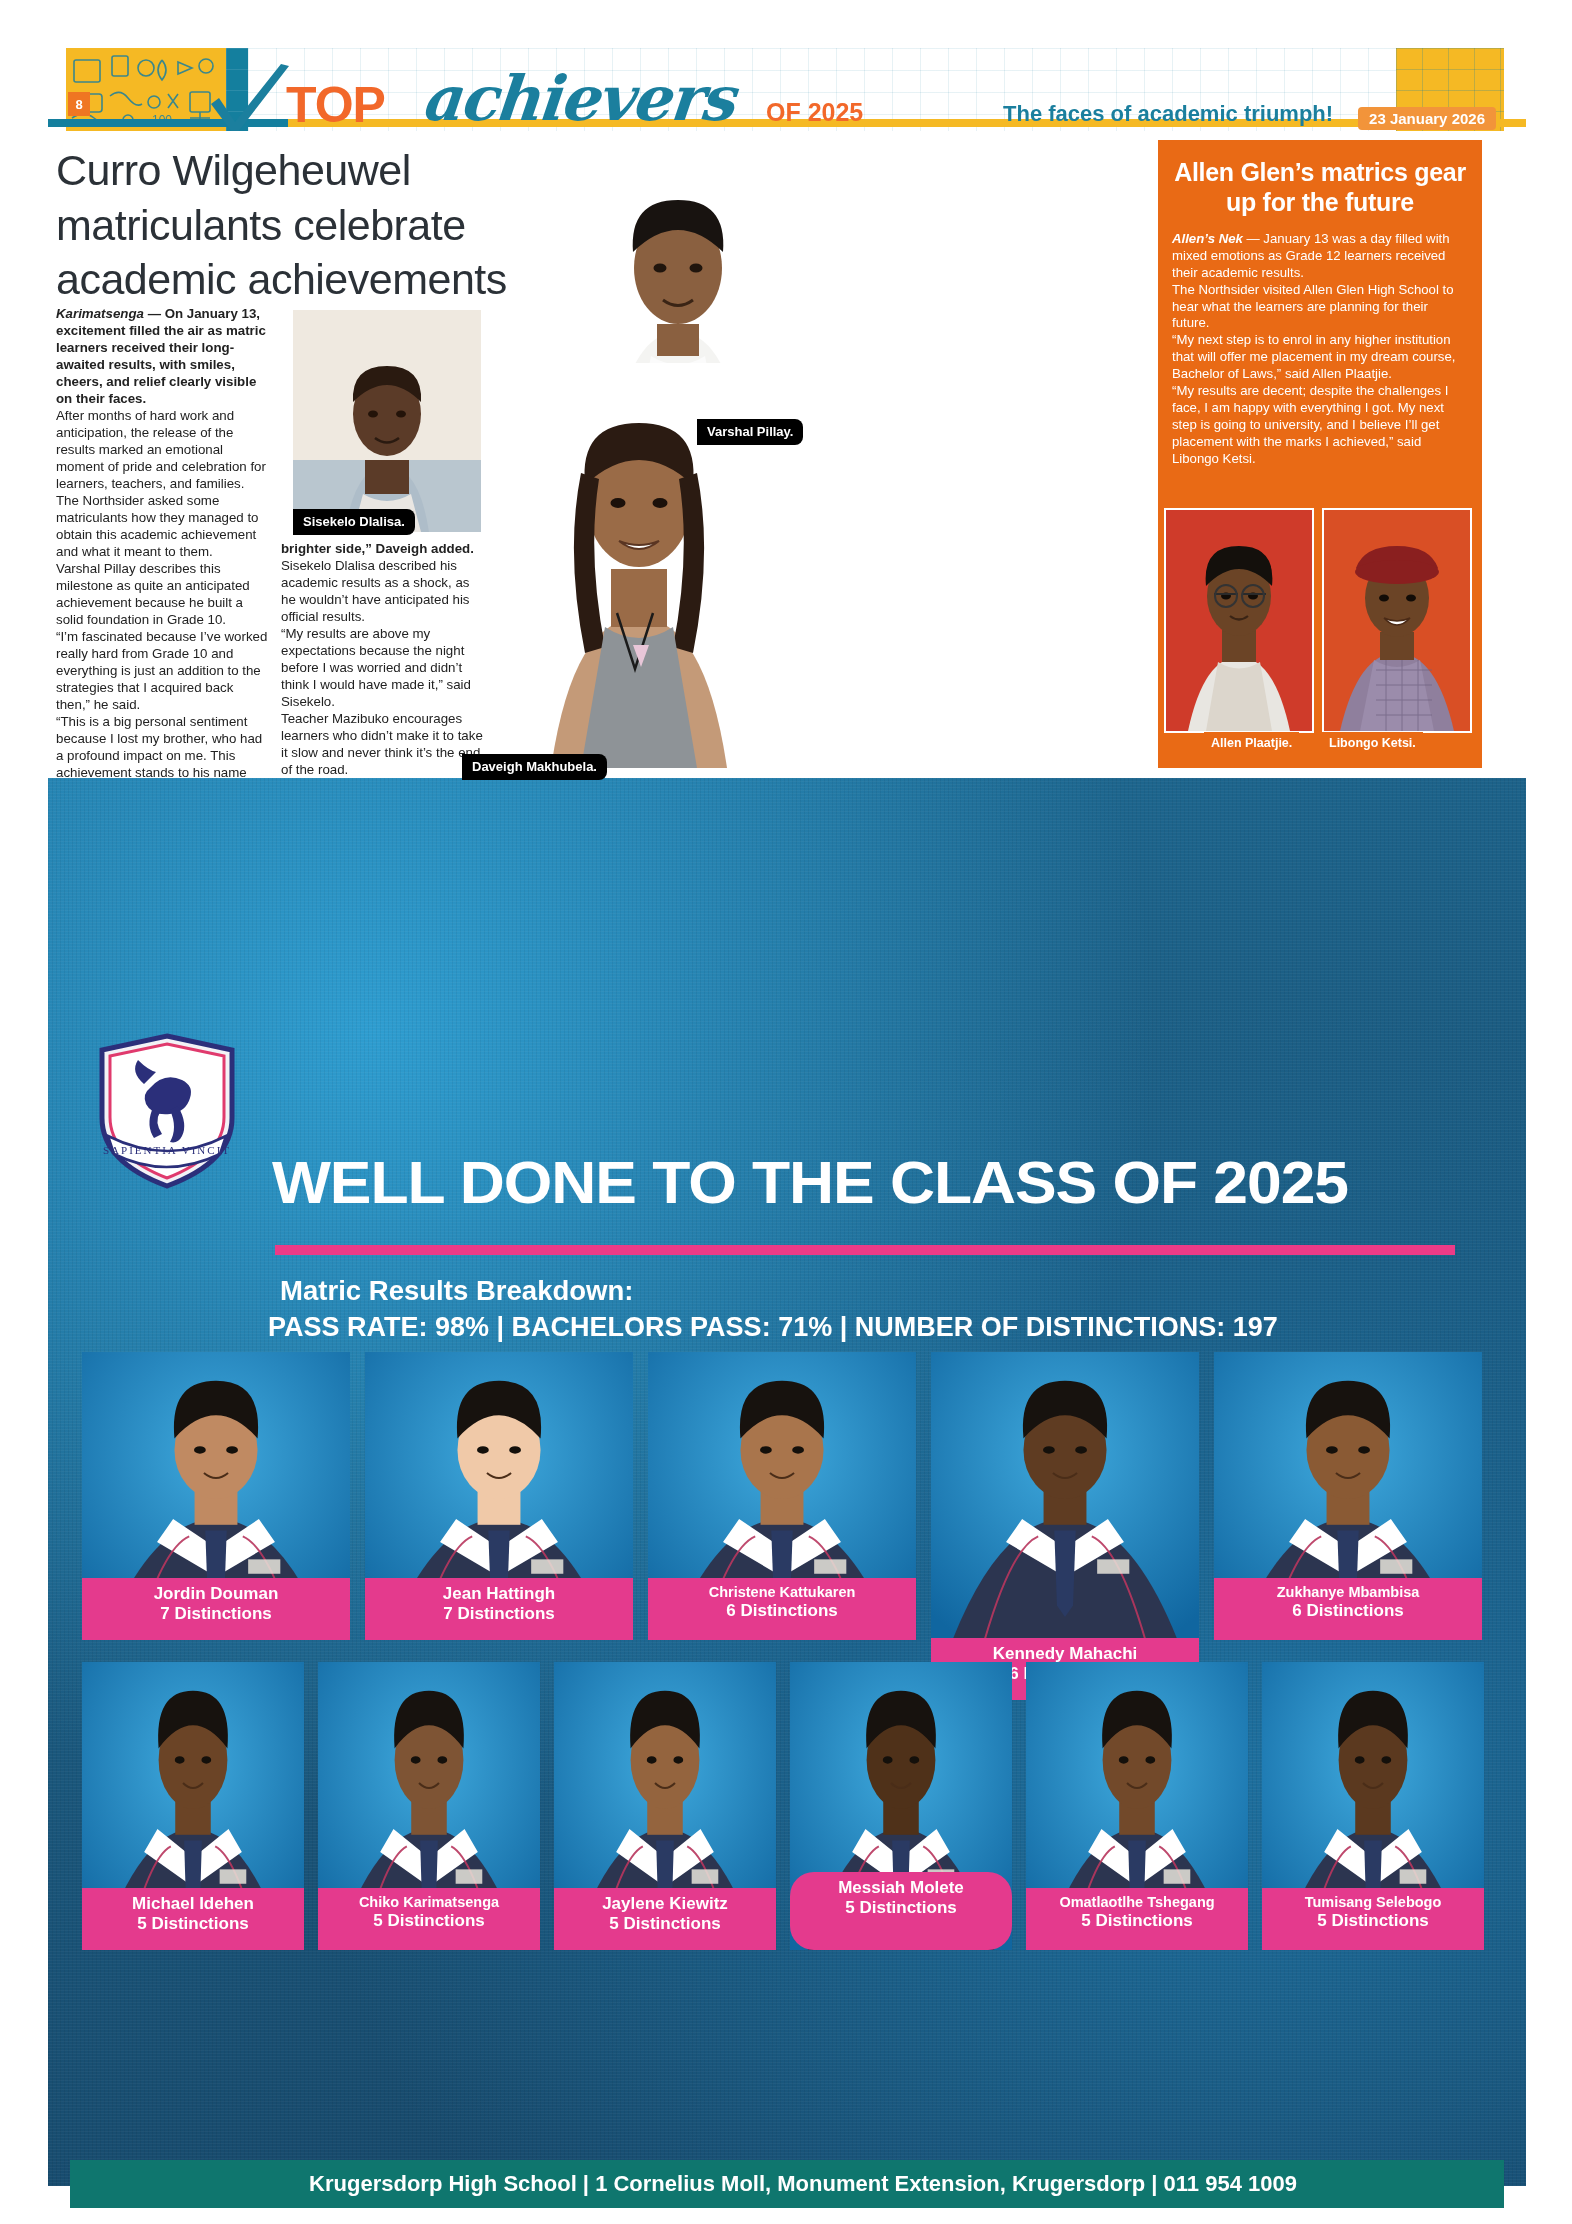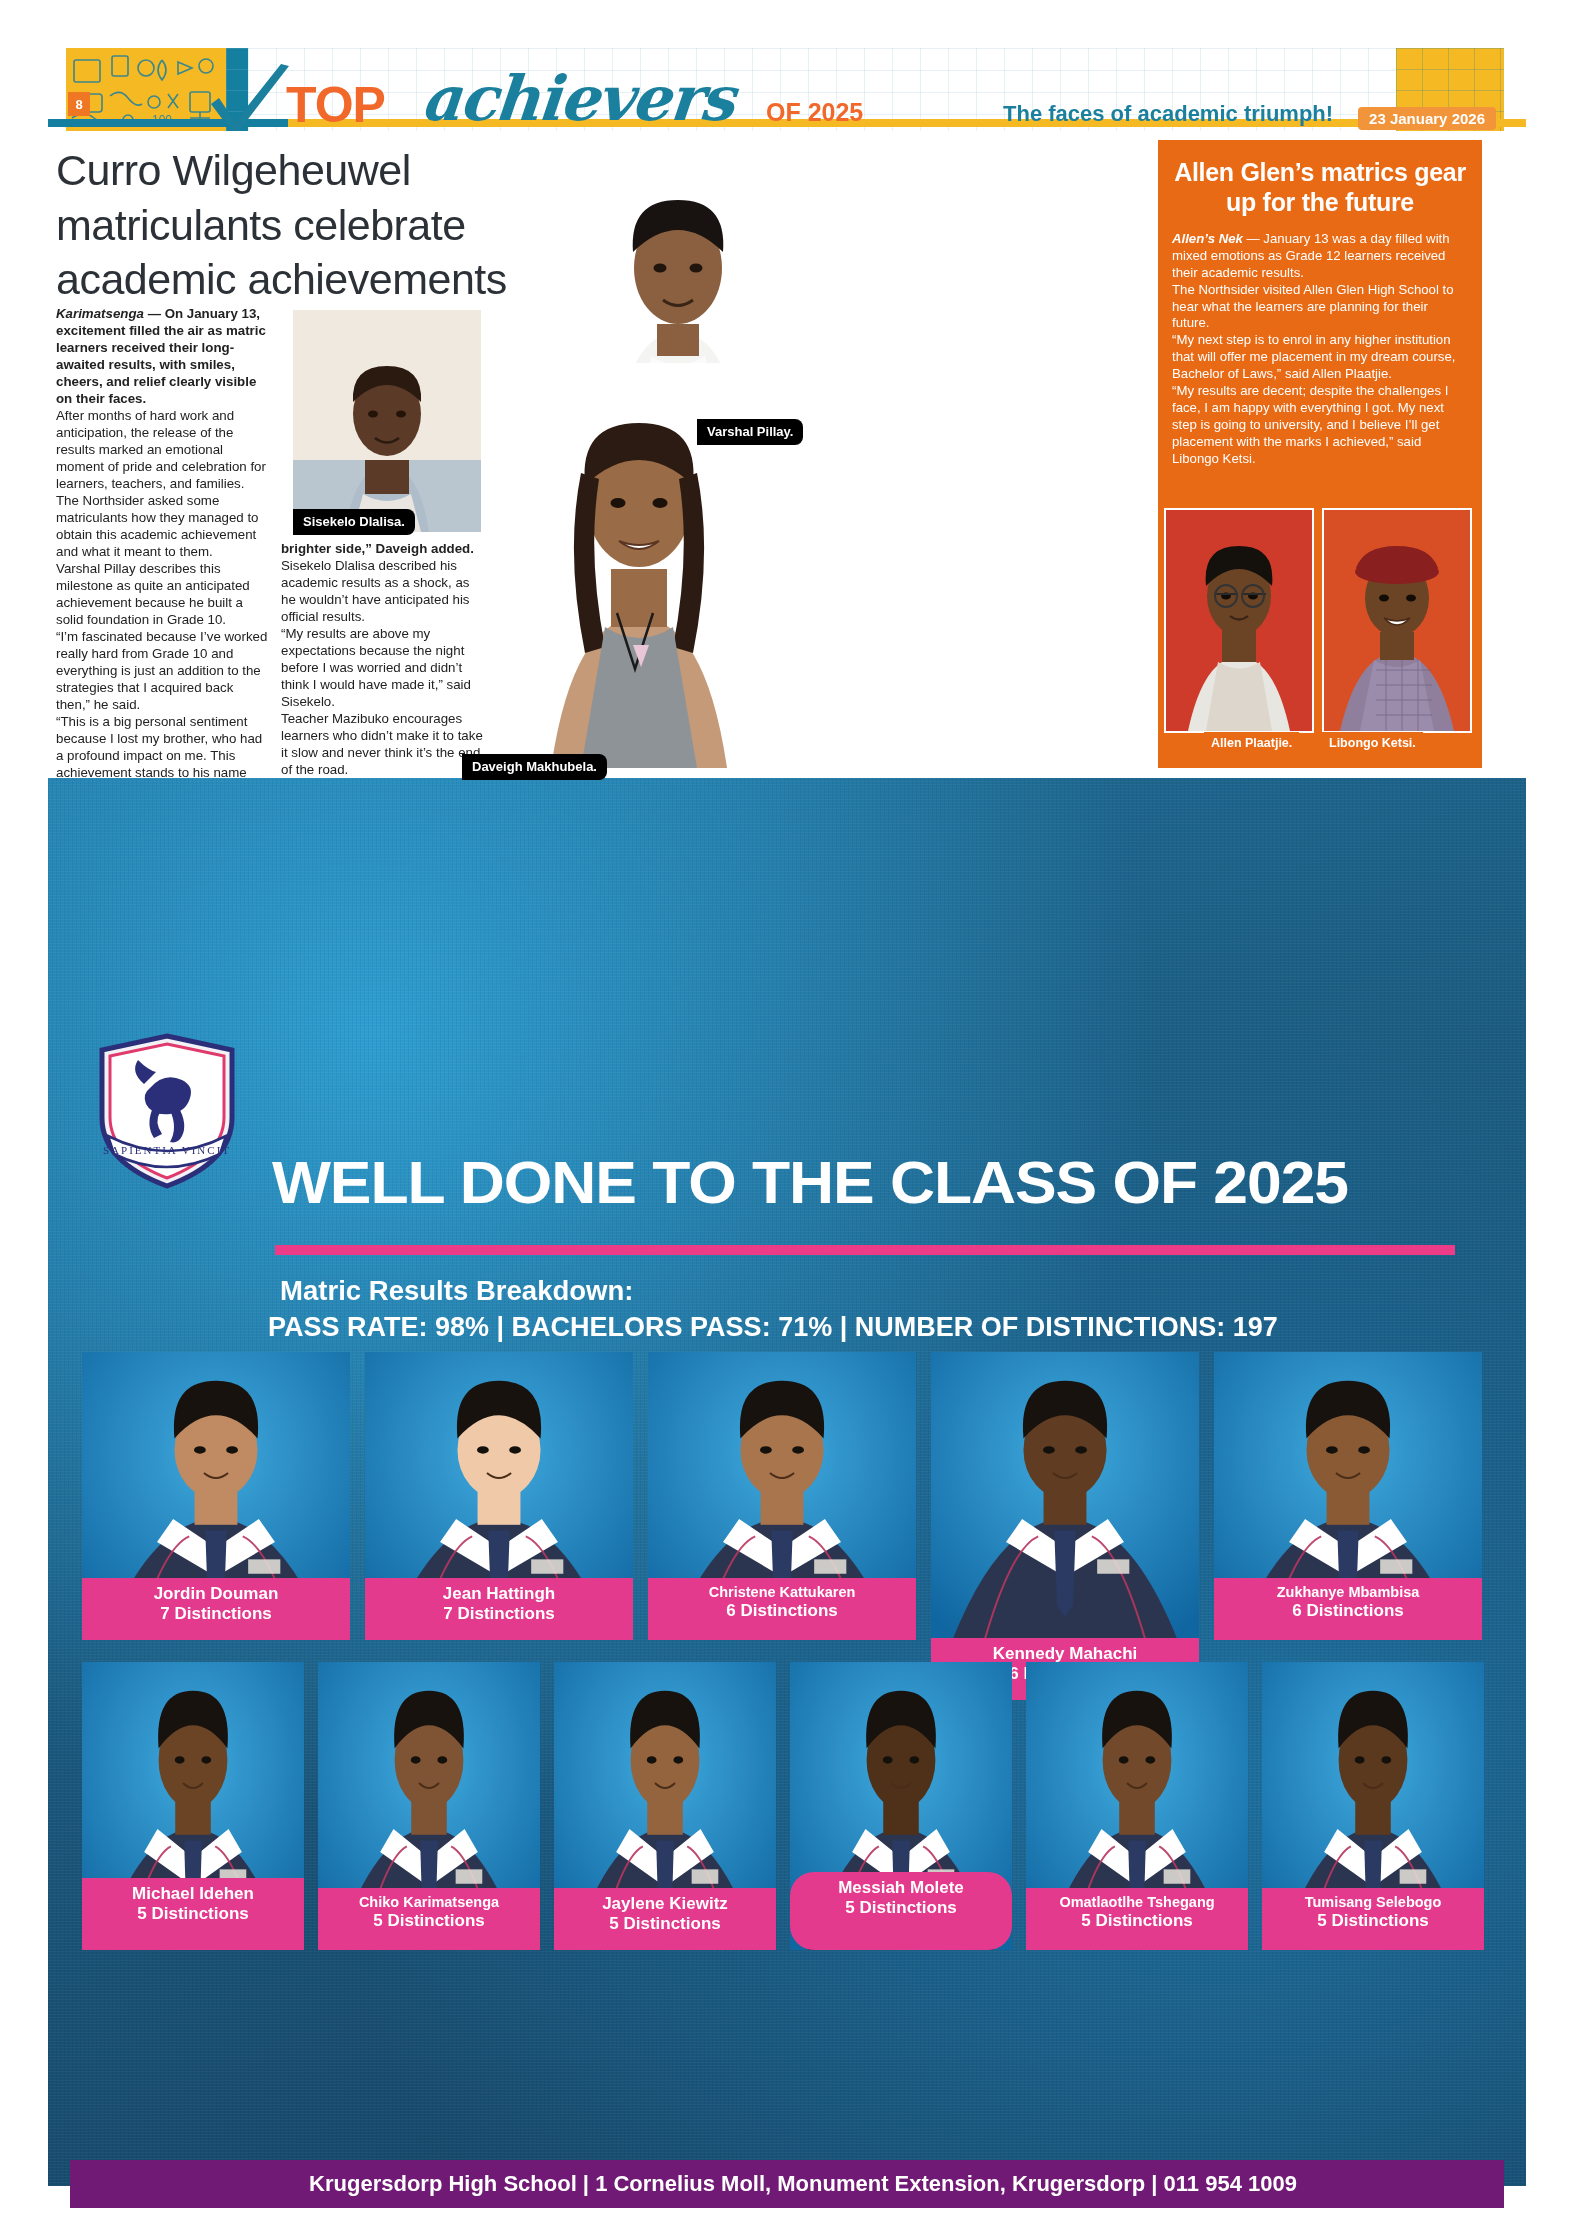--- a/index.html
+++ b/index.html
@@ -205,21 +205,21 @@
     position: absolute; left: 0; bottom: 0; width: 100%;
     background: #e43a8d; color: #fff; text-align: center;
     font-weight: 900; line-height: 1.15; padding: 6px 2px 7px 2px;
   }
   .stud-name { display: block; font-size: 17px; }
   .stud-dist { display: block; font-size: 17px; }
   .stud-name.small { font-size: 14.5px; }
 
   .ad-footer {
     position: absolute; left: 70px; bottom: 16px; width: 1434px; height: 48px;
-    background: #701a75; color: #fff; display: flex; align-items: center;
+    background: #0f766e; color: #fff; display: flex; align-items: center;
     justify-content: center; font-size: 22px; font-weight: bold; z-index: 6; padding-left: 32px;
   }
 </style>
 </head>
 <body>
 
 <div class="page">
 
   <div class="masthead">
     <div class="mh-teal"></div>
@@ -582,21 +582,21 @@
     </g>
     <rect x="93.24" y="132.48000000000002" width="35.52" height="40.32000000000001" fill="#6b4426"></rect>
     <ellipse cx="111" cy="97.92" rx="34.41" ry="48.96" fill="#6b4426"></ellipse>
     <path d="M76.58999999999999 86.39999999999999 q34.41 -46.08 68.82 0 q4.44 -57.6 -34.41 -57.6
              q-38.849999999999994 0 -34.41 57.6z" fill="#17120e"></path>
     <ellipse cx="97.68" cy="97.92" rx="4.8839999999999995" ry="3.7439999999999998" fill="#14100b"></ellipse>
     <ellipse cx="124.32000000000001" cy="97.92" rx="4.8839999999999995" ry="3.7439999999999998" fill="#14100b"></ellipse>
     <path d="M101.01 120.96 q9.99 10.080000000000002 19.98 0" stroke="#4a2d18" stroke-width="2" fill="none"></path>
     <rect x="137.64" y="207.35999999999999" width="26.64" height="14.4" fill="#e8e4da" opacity=".85"></rect>
   </svg>
-        <div class="stud-label" style="height: 72px;">
+        <div class="stud-label" style="height: 62px;">
           <span class="stud-name">Michael Idehen</span>
           <span class="stud-dist">5 Distinctions</span>
         </div>
       </div>
       <div class="stud" style="left: 318px; top: 1662px; width: 222px; height: 288px;">
   <svg class="sphoto" viewBox="0 0 222 288" preserveAspectRatio="xMidYMid slice" width="222" height="288">
     <defs>
       <radialGradient id="bg6" cx="50%" cy="35%" r="75%">
         <stop offset="0%" stop-color="#3fa9dd"></stop>
               <stop offset="100%" stop-color="#1066a0"></stop>

